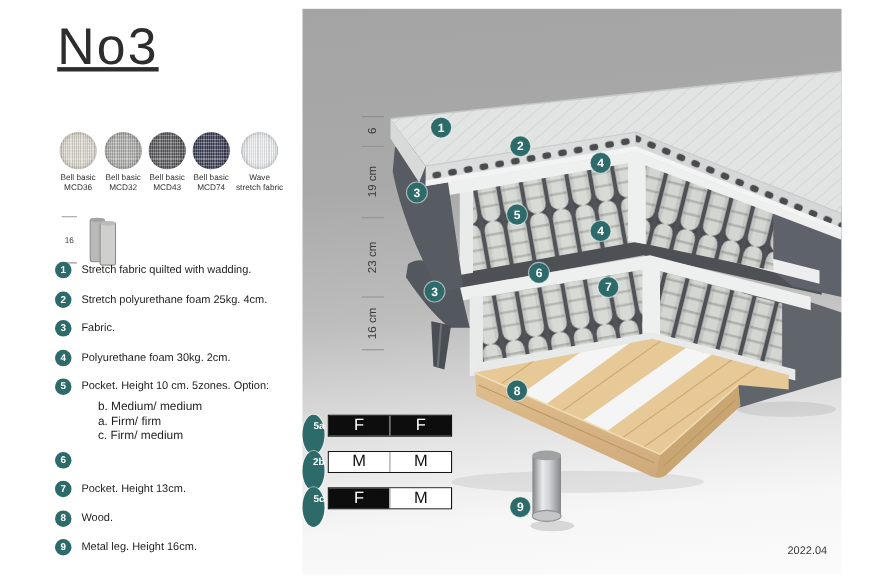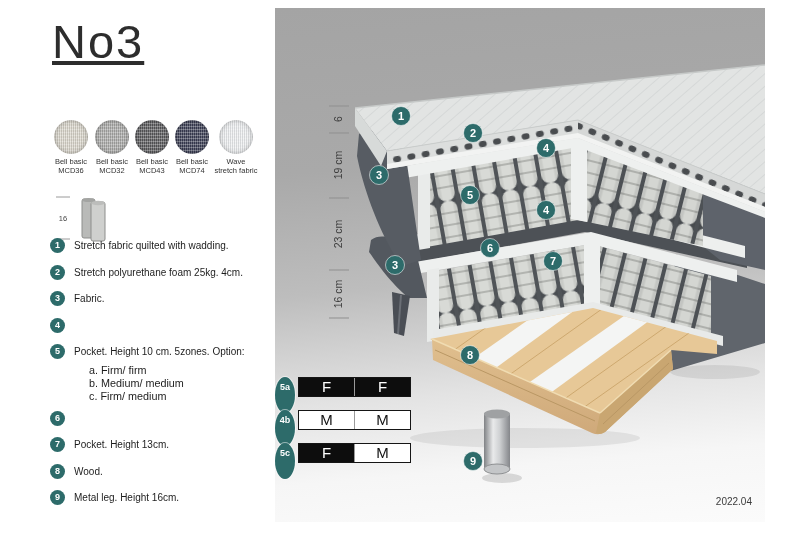--- a/index.html
+++ b/index.html
@@ -36,21 +36,21 @@
   .panel{position:absolute;left:275px;top:8px;width:490px;height:514px;
          background:linear-gradient(175deg,#a4a4a4 0%,#a9a9a9 30%,#bdbdbd 52%,
                     #e3e3e3 72%,#f6f6f6 86%,#fbfbfb 100%);}
   .version{position:absolute;right:13px;bottom:15px;font-size:10px;color:#3b3b3b;}
 
   
   .frow{position:absolute;left:275px;height:20px;}
   .fr1{top:377px;} .fr2{top:410px;} .fr3{top:443px;}
   .fbadge{position:absolute;left:0;top:0;width:20px;height:36px;border-radius:50%;
           background:#2d6b6a;color:#fff;font-size:9px;font-weight:bold;
-          line-height:20px;text-align:center;box-shadow:0 0 0 1px rgba(255,255,255,.5);}
+          line-height:20px;text-align:right;box-shadow:0 0 0 1px rgba(255,255,255,.5);}
   .fbar{position:absolute;left:23px;top:0;display:flex;border:1px solid #151515;}
   .fcell{width:55px;height:18px;font-size:15px;line-height:18px;text-align:center;}
   .fcell+ .fcell{border-left:1px solid #9a9a9a;}
   .fdark{background:#0d0d0d;color:#ffffff;}
   .flight{background:#ffffff;color:#111111;}
 </style>
 </head>
 <body>
 
 <div id="page">
@@ -255,28 +255,29 @@
     <div class="lrow">
         <span class="lnum">2</span>
         <span class="ltext">Stretch polyurethane foam 25kg. 4cm.</span>
       </div>
     <div class="lrow">
         <span class="lnum">3</span>
         <span class="ltext">Fabric.</span>
       </div>
     <div class="lrow">
         <span class="lnum">4</span>
+        <span class="ltext">Polyurethane foam 30kg. 2cm.</span>
       </div>
     <div class="lrow">
         <span class="lnum">5</span>
         <span class="ltext">Pocket. Height 10 cm. 5zones. Option:</span>
       </div>
     <div class="opts">
+      <div>b. Medium/ medium</div>
       <div>a. Firm/ firm</div>
-      <div>b. Medium/ medium</div>
       <div>c. Firm/ medium</div>
     </div>
     <div class="lrow">
         <span class="lnum">6</span>
       </div>
     <div class="lrow">
         <span class="lnum">7</span>
         <span class="ltext">Pocket. Height 13cm.</span>
       </div>
     <div class="lrow">
@@ -290,21 +291,21 @@
   </div>
 
   <div class="frow fr1">
     <span class="fbadge">5a</span>
     <span class="fbar">
       <span class="fcell fdark">F</span>
       <span class="fcell fdark">F</span>
     </span>
   </div>
   <div class="frow fr2">
-    <span class="fbadge">4b</span>
+    <span class="fbadge">2b</span>
     <span class="fbar">
       <span class="fcell flight">M</span>
       <span class="fcell flight">M</span>
     </span>
   </div>
   <div class="frow fr3">
     <span class="fbadge">5c</span>
     <span class="fbar">
       <span class="fcell fdark">F</span>
       <span class="fcell flight">M</span>

